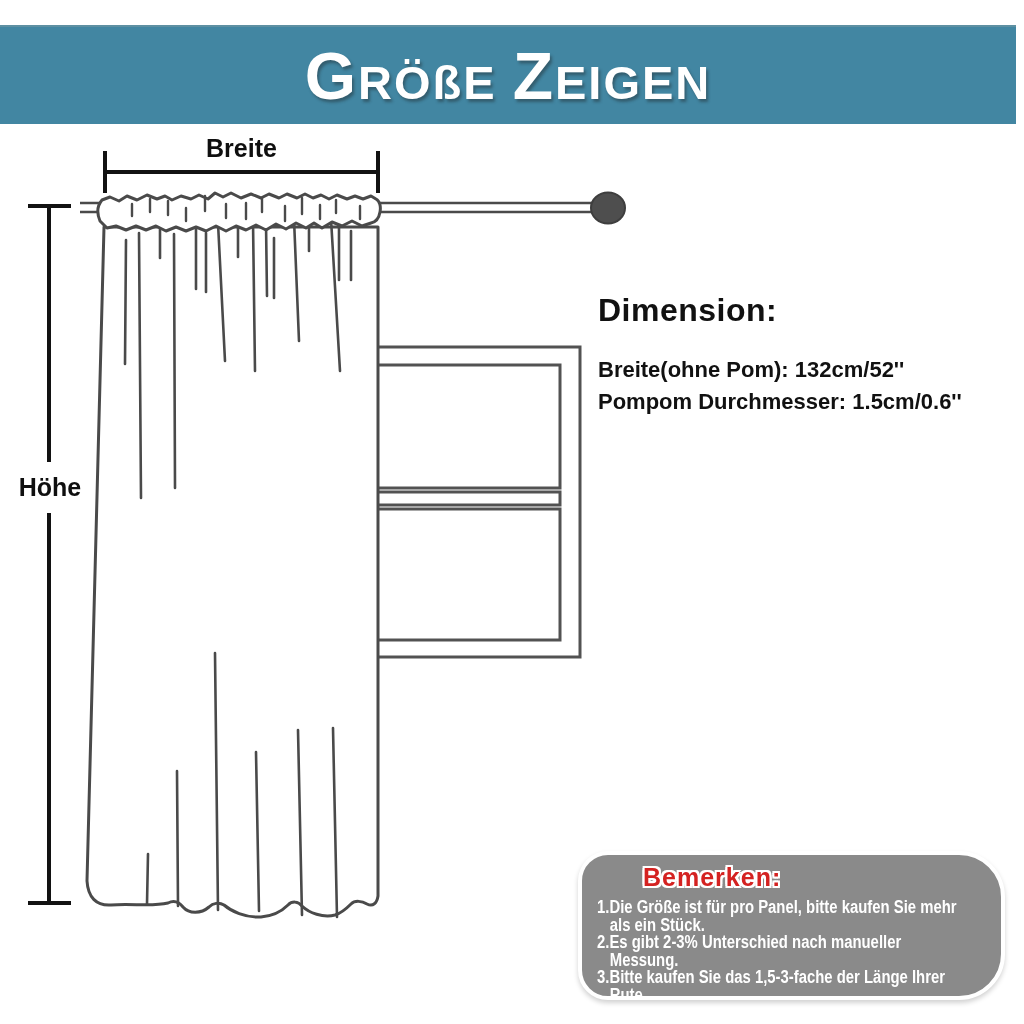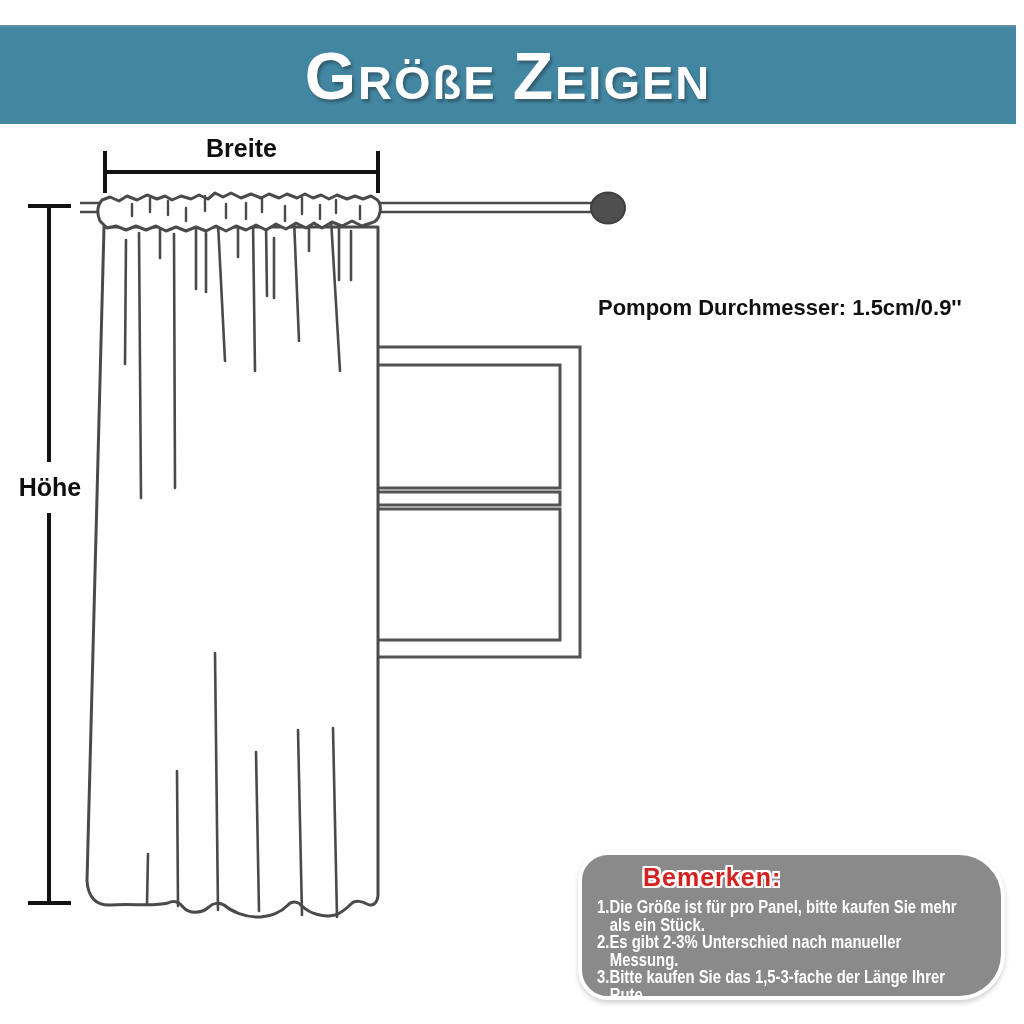--- a/index.html
+++ b/index.html
@@ -151,21 +151,23 @@
     <line x1="49" y1="206" x2="49" y2="462"></line>
     <line x1="49" y1="513" x2="49" y2="903"></line>
     <line x1="28" y1="903" x2="71" y2="903"></line>
   </g>
 </svg>
 
 <div class="lbl lbl-breite">Breite</div>
 <div class="lbl lbl-hoehe">Höhe</div>
 
 <div class="dim">
-  <div class="dim-line">Pompom Durchmesser: 1.5cm/0.9''</div>
+  <div class="dim-heading">Dimension:</div>
+  <div class="dim-line">Breite(ohne Pom): 132cm/52''</div>
+  <div class="dim-line">Pompom Durchmesser: 1.5cm/0.6''</div>
 </div>
 
 <div class="notes">
   <div class="notes-title">Bemerken:</div>
   <div class="notes-lines">
     <div>1.Die Größe ist für pro Panel, bitte kaufen Sie mehr</div>
     <div class="note-cont">als ein Stück.</div>
     <div>2.Es gibt 2-3% Unterschied nach manueller</div>
     <div class="note-cont">Messung.</div>
     <div>3.Bitte kaufen Sie das 1,5-3-fache der Länge Ihrer</div>

